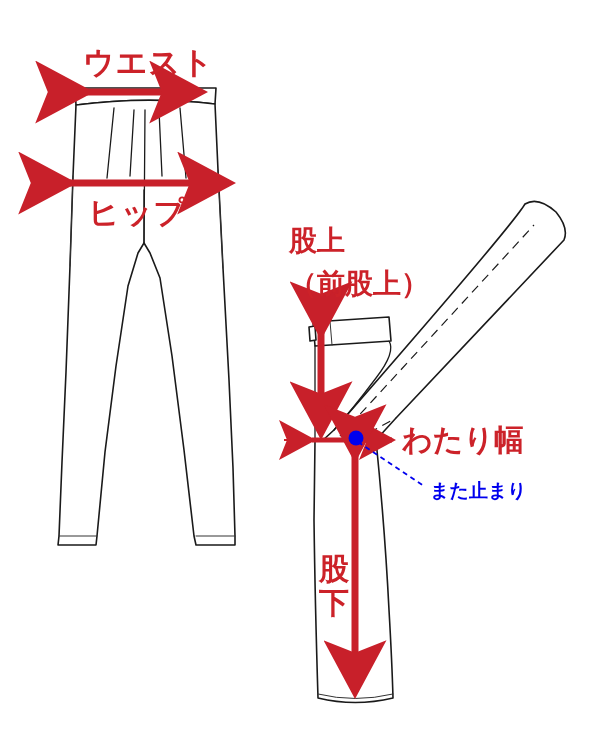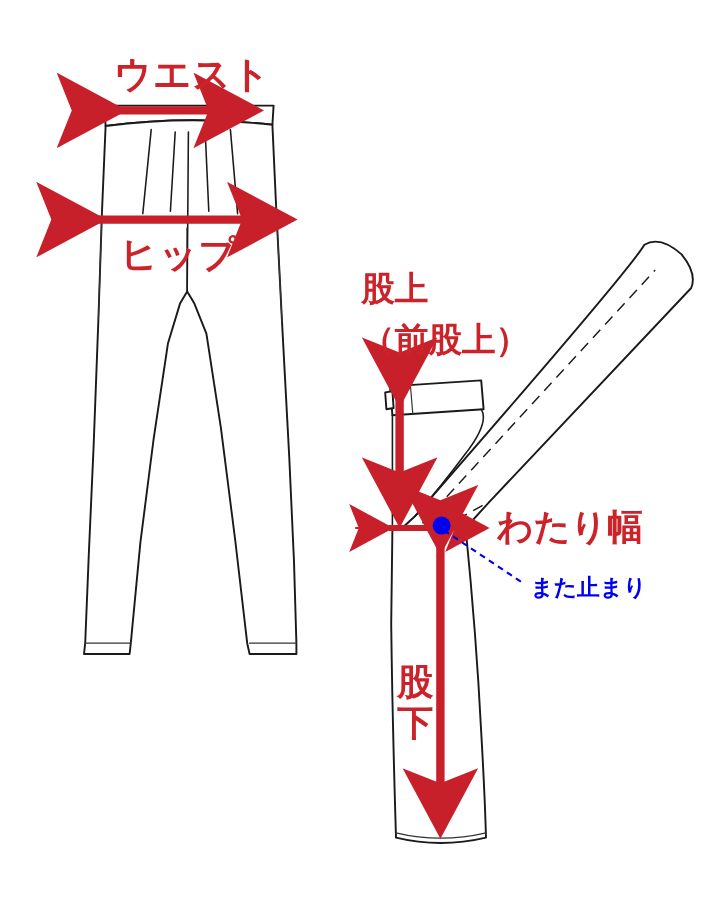--- a/index.html
+++ b/index.html
@@ -9,21 +9,21 @@
   }
   body {
     width: 600px;
     height: 750px;
     font-family: "Liberation Sans", "DejaVu Sans", sans-serif;
     overflow: hidden;
     position: relative;
   }
   #diagram-root {
     position: absolute;
-    left: 16px;
+    left: 4px;
     top: 0;
     width: 504px;
     height: 750px;
   }
   svg#pants-diagram {
     display: block;
     width: 600px;
     height: 750px;
   }
   .garment-outline {

